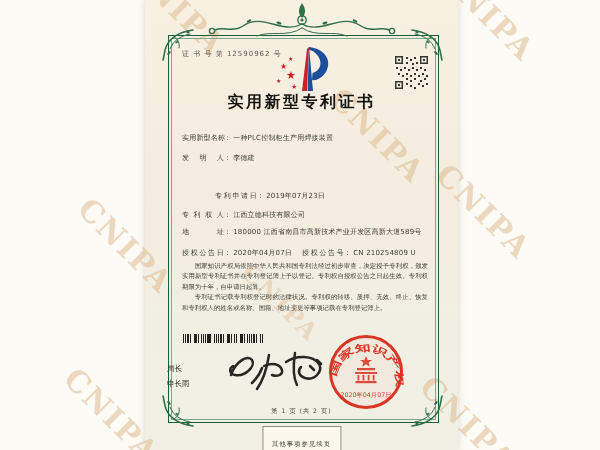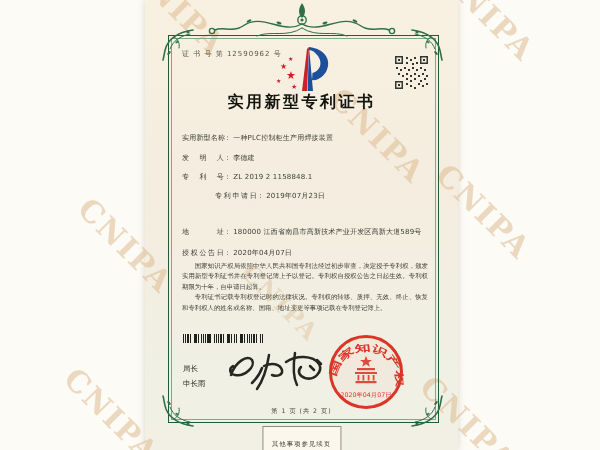--- a/index.html
+++ b/index.html
@@ -45,21 +45,21 @@
   .val{margin-left:2px;}
   .val2{display:block;margin-left:44px;margin-top:3px;}
   .addr .val{display:inline-block;white-space:normal;width:195px;vertical-align:top;}
   .pair2{position:absolute;left:120px;top:0;}
   .paras{position:absolute;left:37px;top:261px;width:246px;font-size:6.4px;
          line-height:1.62;text-align:justify;color:#403f36;}
   .paras p{margin:0;text-indent:2em;}
   .barcode{position:absolute;left:38px;top:334px;width:81px;height:9px;
            background:repeating-linear-gradient(90deg,#20201c 0 1.1px,transparent 1.1px 2.1px,
            #20201c 2.1px 2.7px,transparent 2.7px 4.3px,#20201c 4.3px 5.9px,transparent 5.9px 6.6px);}
-  .signer{position:absolute;left:38px;top:361px;font-size:7.5px;color:#33332b;line-height:2.05;}
+  .signer{position:absolute;left:22px;top:361px;font-size:7.5px;color:#33332b;line-height:2.05;}
   .signature{position:absolute;left:76px;top:344px;width:118px;height:54px;}
   .seal{position:absolute;left:182px;top:333px;width:78px;height:78px;opacity:.95;}
   .page-footer{position:absolute;left:0;top:407px;width:100%;text-align:center;
                font-size:6.2px;color:#4a4a40;letter-spacing:1px;}
   .note{position:absolute;left:50%;top:426px;transform:translateX(-50%);
         border:1px solid #8d8d80;background:#fbf7ec;padding:13px 9px;
         font-size:6.4px;letter-spacing:1px;color:#44443a;white-space:nowrap;}
 </style>
 </head>
 <body>
@@ -220,31 +220,34 @@
       </div>
 
       <div class="title">实用新型专利证书</div>
 
       <div class="row" style="top:153px;">
         <span class="lab">发明人</span><span>：</span><span class="val">李德建</span>
       </div>
       <div class="row" style="top:133px;">
         <span class="lab">实用新型名称</span><span>：</span><span class="val">一种PLC控制柜生产用焊接装置</span>
       </div>
-      <div class="row" style="top:172px;">
-        <span class="lab">专利号</span><span>：</span><span class="val">ZL 2019 2 1158848.1</span>
-      </div>
       <div class="row" style="top:191px;margin-left:33px;">
         <span class="lab">专利申请日</span><span>：</span><span class="val">2019年07月23日</span>
       </div>
+      <div class="row" style="top:210px;">
+        <span class="lab">专利权人</span><span>：</span><span class="val">江西立德科技有限公司</span>
+      </div>
       <div class="row addr" style="top:227px;">
         <span class="lab">地址</span><span>：</span><span class="val">180000 江西省南昌市高新技术产业开发区高新大道589号</span>
       </div>
       <div class="row" style="top:248px;">
         <span class="lab">授权公告日</span><span>：</span><span class="val">2020年04月07日</span>
+        <span class="pair2">
+          <span class="lab">授权公告号</span><span>：</span><span class="val">CN 210254809 U</span>
+        </span>
       </div>
 
       <div class="paras">
         <p>国家知识产权局依照中华人民共和国专利法经过初步审查，决定授予专利权，颁发实用新型专利证书并在专利登记簿上予以登记。专利权自授权公告之日起生效。专利权期限为十年，自申请日起算。</p>
         <p>专利证书记载专利权登记时的法律状况。专利权的转移、质押、无效、终止、恢复和专利权人的姓名或名称、国籍、地址变更等事项记载在专利登记簿上。</p>
       </div>
 
       <div class="barcode"></div>
 
       <div class="signer">

